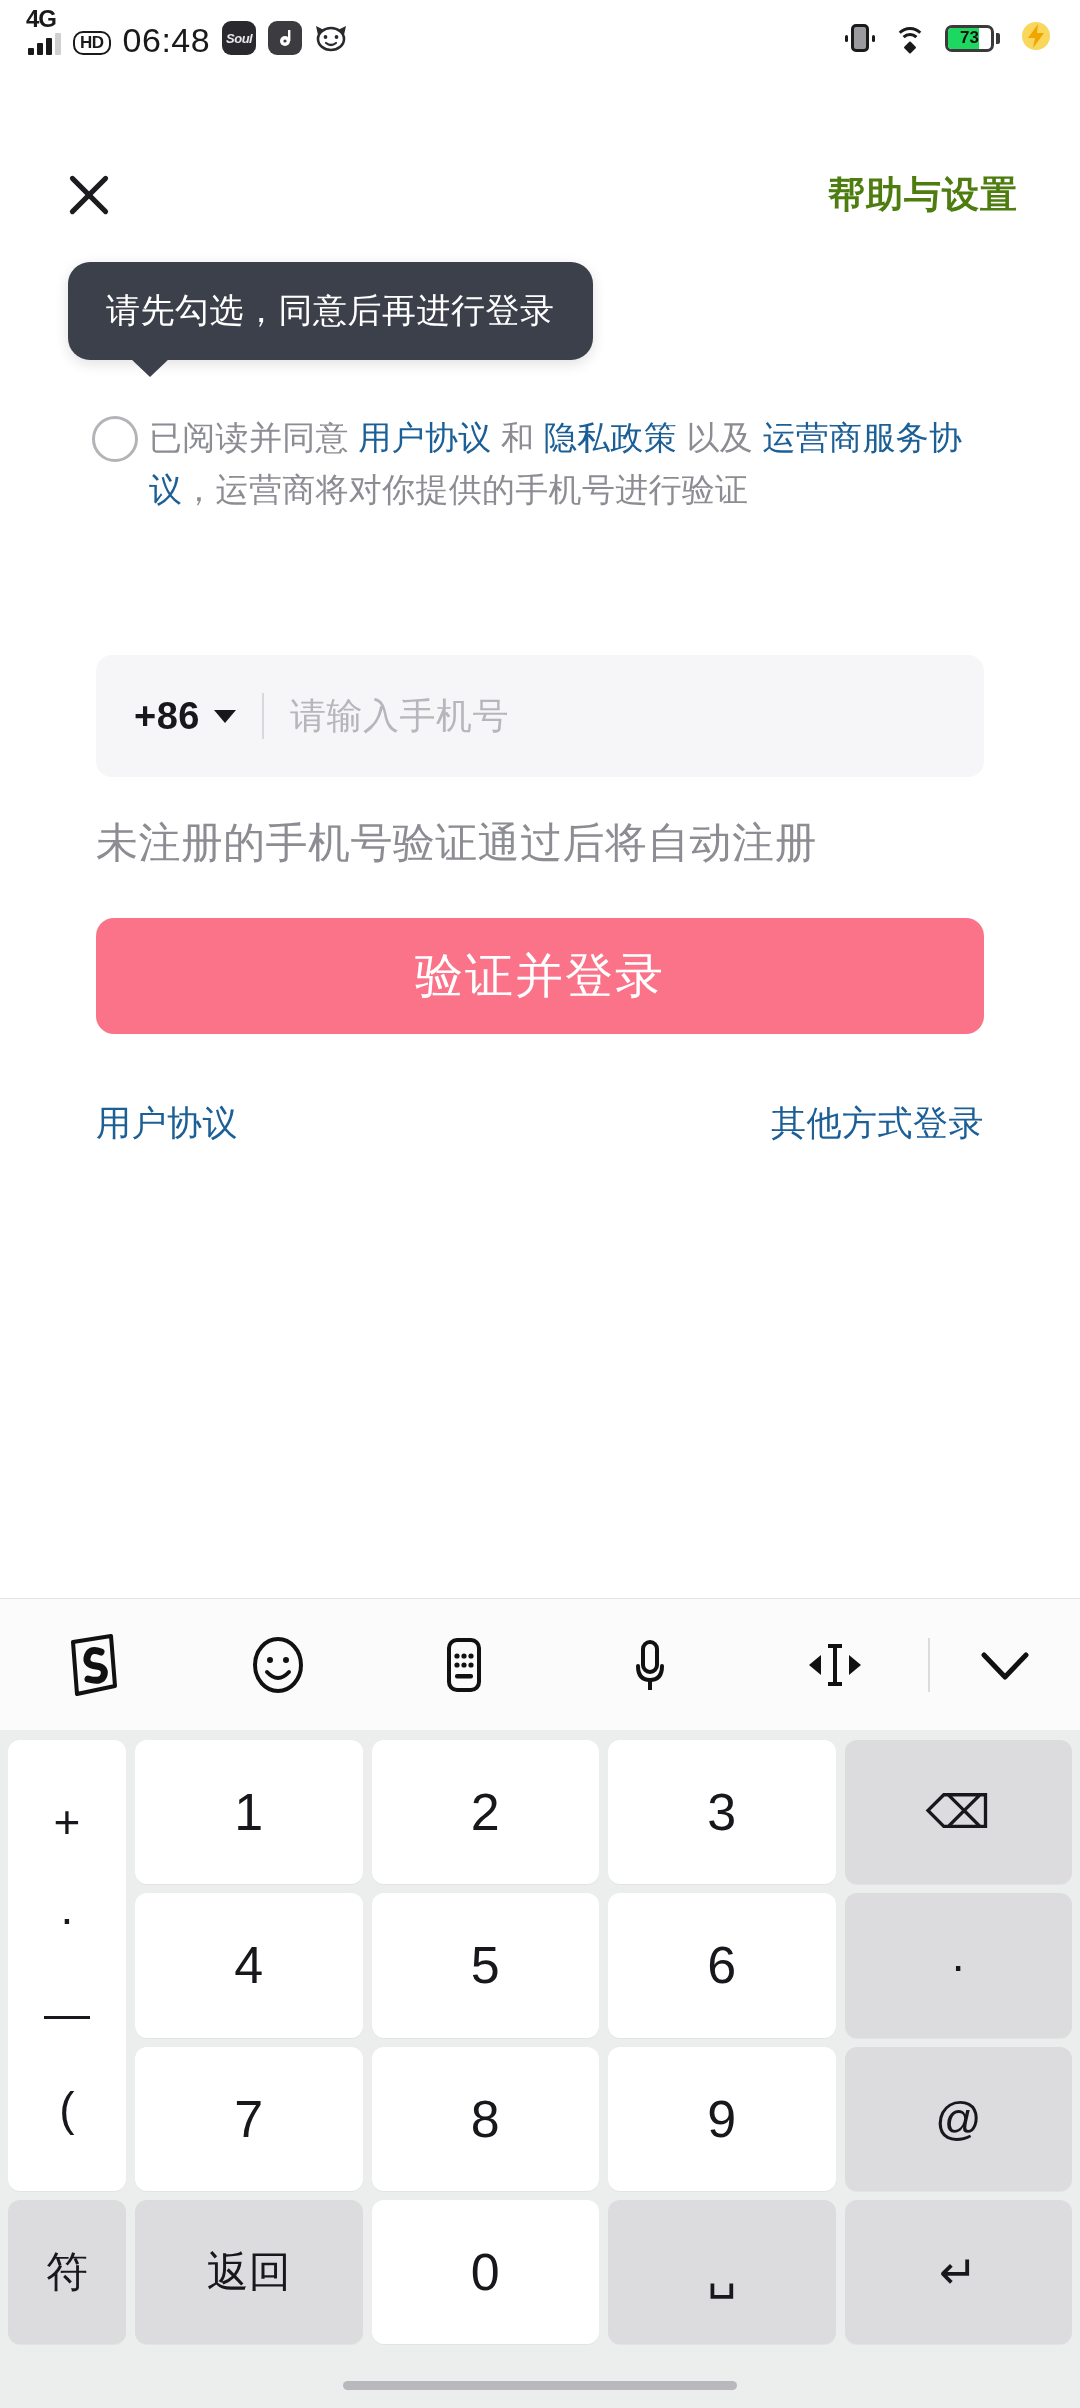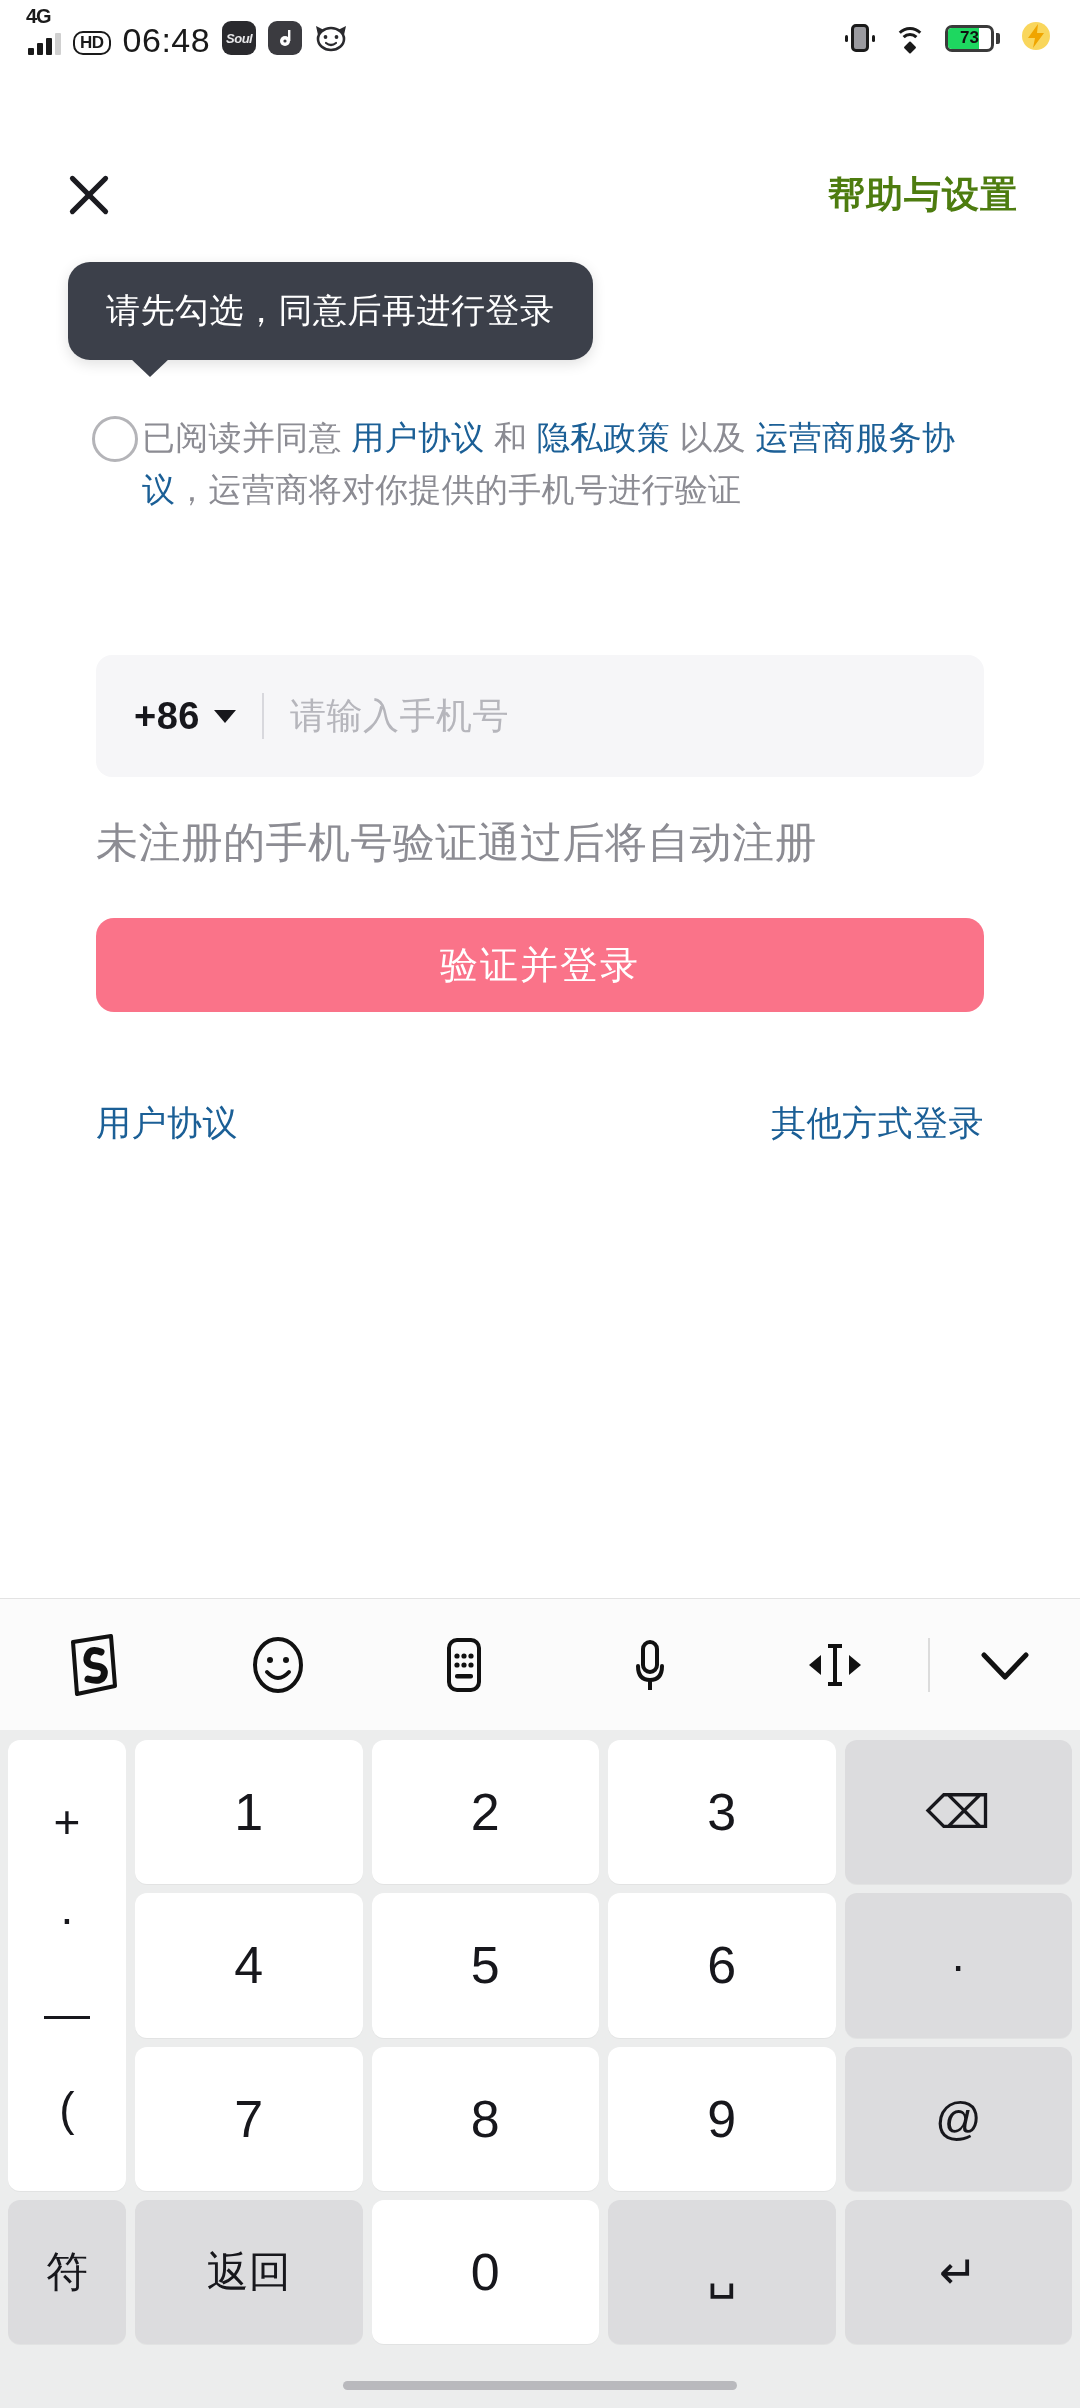--- a/index.html
+++ b/index.html
@@ -14,21 +14,21 @@
   
   .statusbar {
     position:absolute; top:0; left:0; width:1080px; height:76px;
     display:flex; align-items:center; justify-content:space-between;
     padding:0 26px;
   }
   .sb-left { display:flex; align-items:flex-end; gap:12px; }
   .sb-right { display:flex; align-items:center; gap:18px; }
 
   .sig { display:flex; align-items:flex-end; gap:4px; position:relative; padding-left:2px;}
-  .sig .g4 { position:absolute; top:-22px; left:0; font-size:20px; font-weight:700; color:#1a1a1a; letter-spacing:-1px;}
+  .sig .g4 { position:absolute; top:-22px; left:0; font-size:24px; font-weight:700; color:#1a1a1a; letter-spacing:-1px;}
   .sig .bars { display:flex; align-items:flex-end; gap:3px; margin-top:6px;}
   .sig .bars i { display:block; width:6px; background:#1a1a1a; border-radius:1px;}
   .sig .bars i:nth-child(1){height:7px;}
   .sig .bars i:nth-child(2){height:12px;}
   .sig .bars i:nth-child(3){height:17px;}
   .sig .bars i:nth-child(4){height:22px; background:#d0d0d0;}
 
   .hd {
     border:2.5px solid #1a1a1a; border-radius:10px;
     font-size:17px; font-weight:700; color:#1a1a1a;
@@ -76,44 +76,44 @@
     font-size:34px; letter-spacing:0.5px;
     box-shadow:0 4px 14px rgba(0,0,0,0.12);
   }
   .tooltip:after {
     content:""; position:absolute; bottom:-17px; left:62px;
     width:0; height:0; border-left:20px solid transparent; border-right:20px solid transparent;
     border-top:19px solid #3c404a;
   }
 
   
-  .agree { position:absolute; top:412px; left:92px; width:900px; display:flex; gap:4px; }
+  .agree { position:absolute; top:412px; left:92px; width:900px; display:flex; gap:11px; }
   .agree .cb { flex:0 0 auto; width:46px; height:46px; border:3px solid #b4b4b8; border-radius:50%; margin-top:4px; background:#fff; cursor:pointer;}
   .agree .txt { font-size:33px; line-height:1.58; color:#8c8c93; letter-spacing:0.3px;}
   .agree .lnk { color:#1b5f96; }
 
   
   .phonefield {
     position:absolute; top:655px; left:96px; width:888px; height:122px;
     background:#f6f6f8; border-radius:16px;
     display:flex; align-items:center; padding:0 38px;
   }
   .cc { font-size:38px; font-weight:700; color:#17171c; letter-spacing:0.5px;}
   .caret { margin-left:14px; border-left:11px solid transparent; border-right:11px solid transparent; border-top:13px solid #17171c;}
   .vline { width:2px; height:46px; background:#d8d8dd; margin:0 26px;}
   .ph { font-size:36px; color:#b6b6bc; letter-spacing:0.5px;}
 
   .hint { position:absolute; top:815px; left:96px; font-size:42px; color:#8c8c93; letter-spacing:0.4px;}
 
   
   .loginbtn {
-    position:absolute; top:918px; left:96px; width:888px; height:94px;
+    position:absolute; top:918px; left:96px; width:888px; height:116px;
     background:#fa7389; border-radius:18px;
     display:flex; align-items:center; justify-content:center;
-    color:#ffffff; font-size:38px; letter-spacing:2px; cursor:pointer;
+    color:#ffffff; font-size:48px; letter-spacing:2px; cursor:pointer;
   }
 
   
   .seclinks { position:absolute; top:1100px; left:96px; width:888px; display:flex; justify-content:space-between;}
   .seclinks span { font-size:35px; color:#1b5f96; letter-spacing:0.5px; cursor:pointer;}
 
   
   .kb { position:absolute; left:0; bottom:0; width:1080px; height:810px; background:#eceded; }
   .kb-toolbar {
     height:132px; background:#fbfbfb; display:flex; align-items:center;

